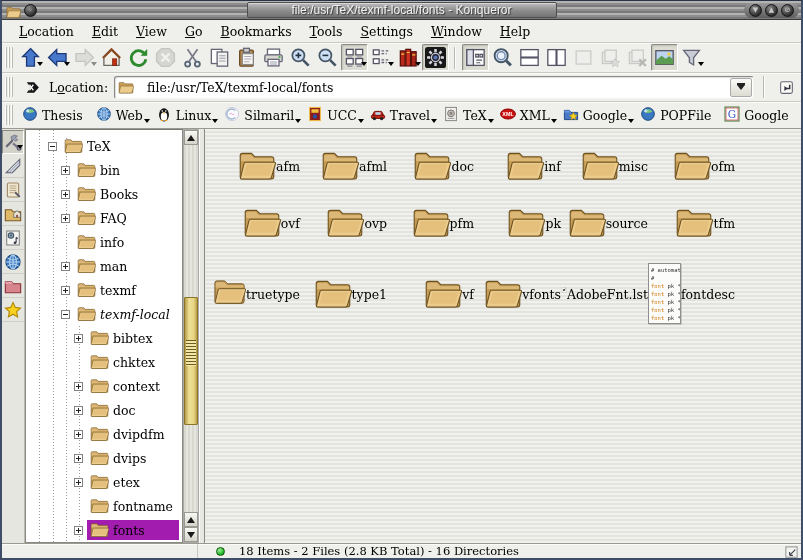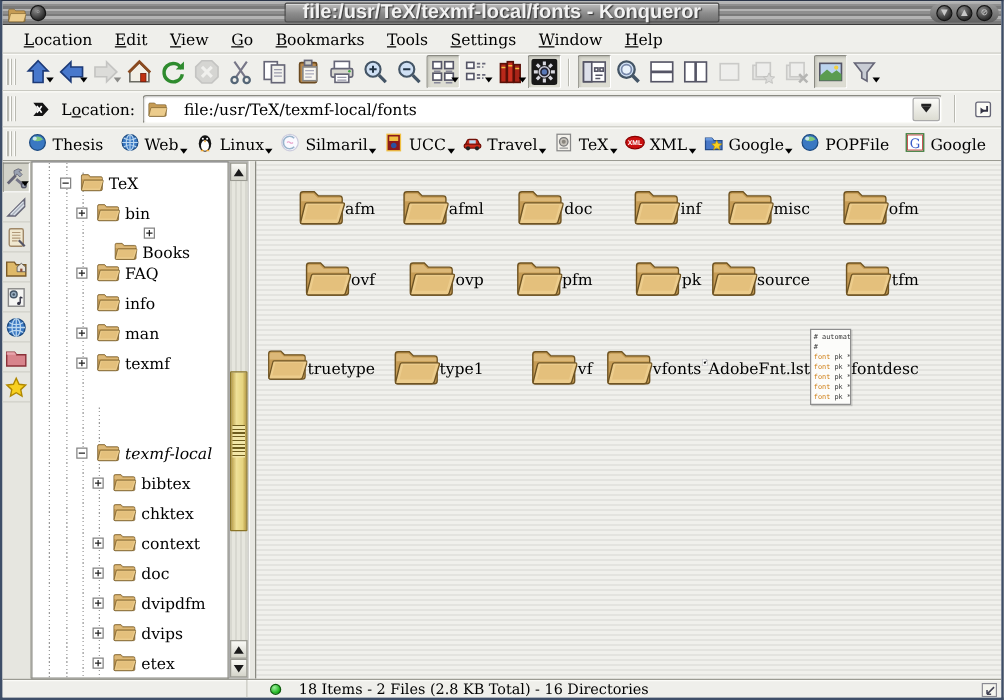--- a/index.html
+++ b/index.html
@@ -14,21 +14,21 @@
     border-bottom:1px solid #3a3a3a;}
   .tb-left,.tb-right{display:flex;align-items:center;gap:3px;padding:0 4px;z-index:2;}
   .tb-right{margin-left:auto;background:linear-gradient(180deg,#9a9a9a,#5e5e5e);border-radius:8px;padding:1px 5px;margin-right:2px;}
   .circ-btn{width:13px;height:13px;border-radius:50%;display:flex;align-items:center;justify-content:center;
     background:radial-gradient(circle at 35% 30%,#8a8a8a,#2e2e2e 70%);border:1px solid #151515;
     color:#c8c8c8;font-size:7px;line-height:1;font-family:"DejaVu Sans",sans-serif;cursor:pointer;}
   .title-plate{position:absolute;left:50%;top:1px;transform:translateX(-50%);height:16px;min-width:310px;
     display:flex;align-items:center;justify-content:center;padding:0 14px;
     background:linear-gradient(180deg,#bdbdbd,#8c8c8c 55%,#747474);border:1px solid #4e4e4e;border-radius:2px;
     box-shadow:inset 0 1px 0 #d8d8d8;}
-  .title-plate span{font-family:"Liberation Sans",sans-serif;font-weight:bold;font-size:16px;color:#f2f2f2;
+  .title-plate span{font-family:"Liberation Sans",sans-serif;font-weight:normal;font-size:12px;color:#f2f2f2;
     text-shadow:1px 1px 1px #333;white-space:nowrap;}
   .win-mini-icon{width:15px;height:13px;display:inline-block;}
   
   .menubar{height:23px;flex:0 0 23px;display:flex;align-items:center;padding-left:8px;background:#efefeb;
     border-bottom:1px solid #c9c9c1;}
   .menu-item{padding:2px 9px;font-size:12.5px;cursor:pointer;}
   .menu-item u{text-decoration:underline;}
   
   .toolbar{display:flex;align-items:center;background:#efefeb;border-bottom:1px solid #c9c9c1;box-shadow:inset 0 1px 0 #fbfbf8;}
   .main-toolbar{height:30px;flex:0 0 30px;padding:1px 2px;}
@@ -561,21 +561,21 @@
           <span class="rowsel">
             <span class="ticon"><svg viewBox="0 0 34 28">
                 <path d="M2 5 q0-2 2-2 h8 l3 3 h15 q2 0 2 2 v16 q0 2-2 2 H4 q-2 0-2-2 Z" fill="#c69c55" stroke="#6e5322"></path>
                 <path d="M2.8 6 q0-1.6 1.6-1.6 h7 l3 3 h17 v2.4 H2.8 Z" fill="#dcb878"></path>
                 <path d="M6.5 11 h26 q1.5 0 1 1.5 l-3.6 12 q-.4 1.5-2 1.5 H3.5 q-1.6 0-1.2-1.5 l3-12 q.3-1.5 1.2-1.5 Z" fill="#eccc8c" stroke="#6e5322"></path>
                 <path d="M7.6 12.6 h23.3 l-3 10.4 H5 Z" fill="#e4c07c"></path>
               </svg></span>
             <span class="tlabel">bin</span>
           </span>
         </div>
-        <div class="tree-row" style="padding-left: 35px; flex-direction: column;">
+        <div class="tree-row" style="padding-left: 35px;">
           <span class="expander plus"></span>
           <span class="rowsel">
             <span class="ticon"><svg viewBox="0 0 34 28">
                 <path d="M2 5 q0-2 2-2 h8 l3 3 h15 q2 0 2 2 v16 q0 2-2 2 H4 q-2 0-2-2 Z" fill="#c69c55" stroke="#6e5322"></path>
                 <path d="M2.8 6 q0-1.6 1.6-1.6 h7 l3 3 h17 v2.4 H2.8 Z" fill="#dcb878"></path>
                 <path d="M6.5 11 h26 q1.5 0 1 1.5 l-3.6 12 q-.4 1.5-2 1.5 H3.5 q-1.6 0-1.2-1.5 l3-12 q.3-1.5 1.2-1.5 Z" fill="#eccc8c" stroke="#6e5322"></path>
                 <path d="M7.6 12.6 h23.3 l-3 10.4 H5 Z" fill="#e4c07c"></path>
               </svg></span>
             <span class="tlabel">Books</span>
           </span>
@@ -621,21 +621,21 @@
           <span class="rowsel">
             <span class="ticon"><svg viewBox="0 0 34 28">
                 <path d="M2 5 q0-2 2-2 h8 l3 3 h15 q2 0 2 2 v16 q0 2-2 2 H4 q-2 0-2-2 Z" fill="#c69c55" stroke="#6e5322"></path>
                 <path d="M2.8 6 q0-1.6 1.6-1.6 h7 l3 3 h17 v2.4 H2.8 Z" fill="#dcb878"></path>
                 <path d="M6.5 11 h26 q1.5 0 1 1.5 l-3.6 12 q-.4 1.5-2 1.5 H3.5 q-1.6 0-1.2-1.5 l3-12 q.3-1.5 1.2-1.5 Z" fill="#eccc8c" stroke="#6e5322"></path>
                 <path d="M7.6 12.6 h23.3 l-3 10.4 H5 Z" fill="#e4c07c"></path>
               </svg></span>
             <span class="tlabel">texmf</span>
           </span>
         </div>
-        <div class="tree-row italic" style="padding-left: 35px; margin-top: 48px;">
+        <div class="tree-row italic" style="padding-left: 35px;">
           <span class="expander minus"></span>
           <span class="rowsel">
             <span class="ticon"><svg viewBox="0 0 34 28">
                 <path d="M2 5 q0-2 2-2 h8 l3 3 h15 q2 0 2 2 v16 q0 2-2 2 H4 q-2 0-2-2 Z" fill="#c69c55" stroke="#6e5322"></path>
                 <path d="M2.8 6 q0-1.6 1.6-1.6 h7 l3 3 h17 v2.4 H2.8 Z" fill="#dcb878"></path>
                 <path d="M6.5 11 h26 q1.5 0 1 1.5 l-3.6 12 q-.4 1.5-2 1.5 H3.5 q-1.6 0-1.2-1.5 l3-12 q.3-1.5 1.2-1.5 Z" fill="#eccc8c" stroke="#6e5322"></path>
                 <path d="M7.6 12.6 h23.3 l-3 10.4 H5 Z" fill="#e4c07c"></path>
               </svg></span>
             <span class="tlabel">texmf-local</span>
           </span>

